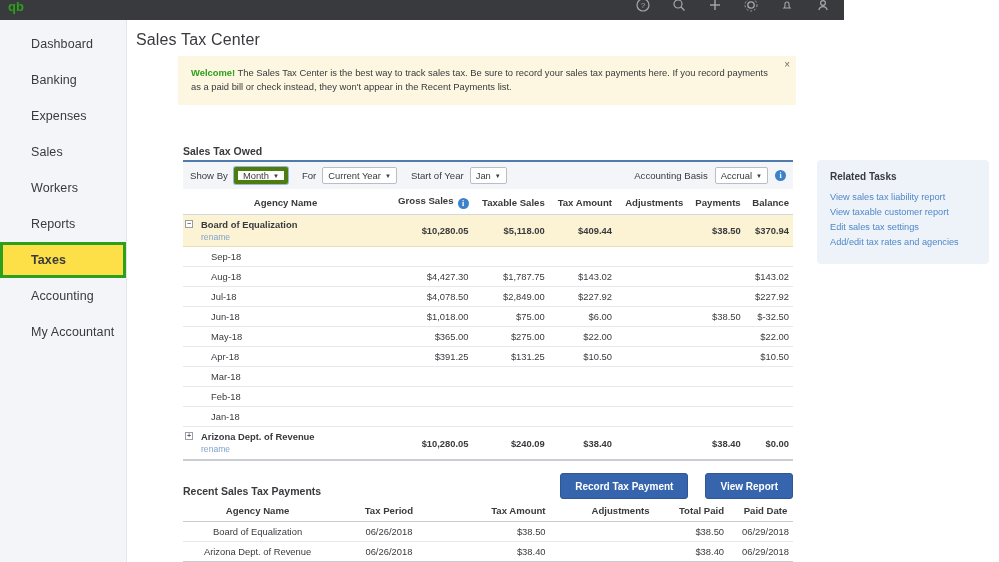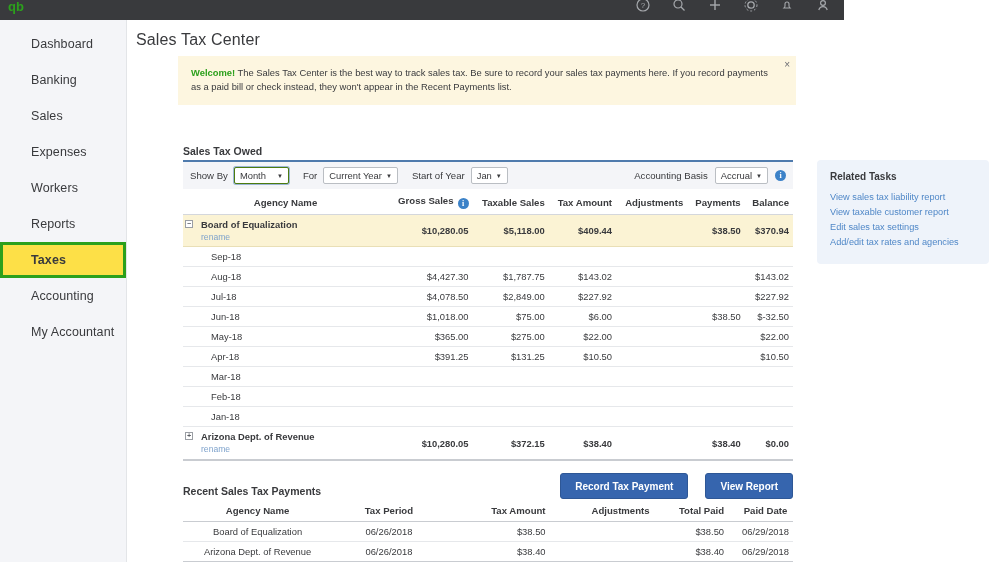--- a/index.html
+++ b/index.html
@@ -98,21 +98,21 @@
     position: relative;
   }
   .tb-label { margin-right: 6px; white-space: nowrap; }
   .sel {
     height: 17px; background: #fff;
     border: 1px solid #babec3; border-radius: 2px;
     display: inline-flex; align-items: center;
     padding: 0 5px; font-size: 9.4px; color: #393a3d;
     margin-right: 14px; cursor: pointer; white-space: nowrap;
   }
-  .sel.focused { border: 1px solid #4d7c0f; box-shadow: 0 0 0 1px #9cb6d4; gap: 7px; }
+  .sel.focused { border: 4px solid #4d7c0f; box-shadow: 0 0 0 1px #9cb6d4; }
   .caret { margin-left: 4px; font-size: 6px; line-height: 1; position: relative; top: 0px; }
   .tb-right {
     margin-left: auto; display: flex; align-items: center;
   }
   .tb-right .tb-label { margin-right: 7px; }
   .tb-right .sel { margin-right: 7px; }
   .info-dot {
     width: 11px; height: 11px; border-radius: 50%;
     background: #3c82c8;
     color: #fff; font-size: 8px; font-weight: bold;
@@ -247,24 +247,24 @@
   </div>
 
   <nav class="sidebar">
     <div class="nav-item">
         <span>Dashboard</span>
       </div>
     <div class="nav-item">
         <span>Banking</span>
       </div>
     <div class="nav-item">
+        <span>Expenses</span>
+      </div>
+    <div class="nav-item">
         <span>Sales</span>
-      </div>
-    <div class="nav-item">
-        <span>Expenses</span>
       </div>
     <div class="nav-item">
         <span>Workers</span>
       </div>
     <div class="nav-item">
         <span>Reports</span>
       </div>
     <div class="nav-item selected">
         <span>Taxes</span>
       </div>
@@ -439,21 +439,21 @@
             <td class="col-num"></td>
           </tr>
 
           <tr class="agency-row last">
             <td class="col-name agency-cell">
               <span class="expander">+</span>
               <span>Arizona Dept. of Revenue</span>
               <span class="rename">rename</span>
             </td>
             <td class="col-num">$10,280.05</td>
-            <td class="col-num">$372.15</td>
+            <td class="col-num">$240.09</td>
             <td class="col-num">$38.40</td>
             <td class="col-num"></td>
             <td class="col-num">$38.40</td>
             <td class="col-num">$0.00</td>
           </tr>
 
         </tbody>
       </table>
     </section>
 

